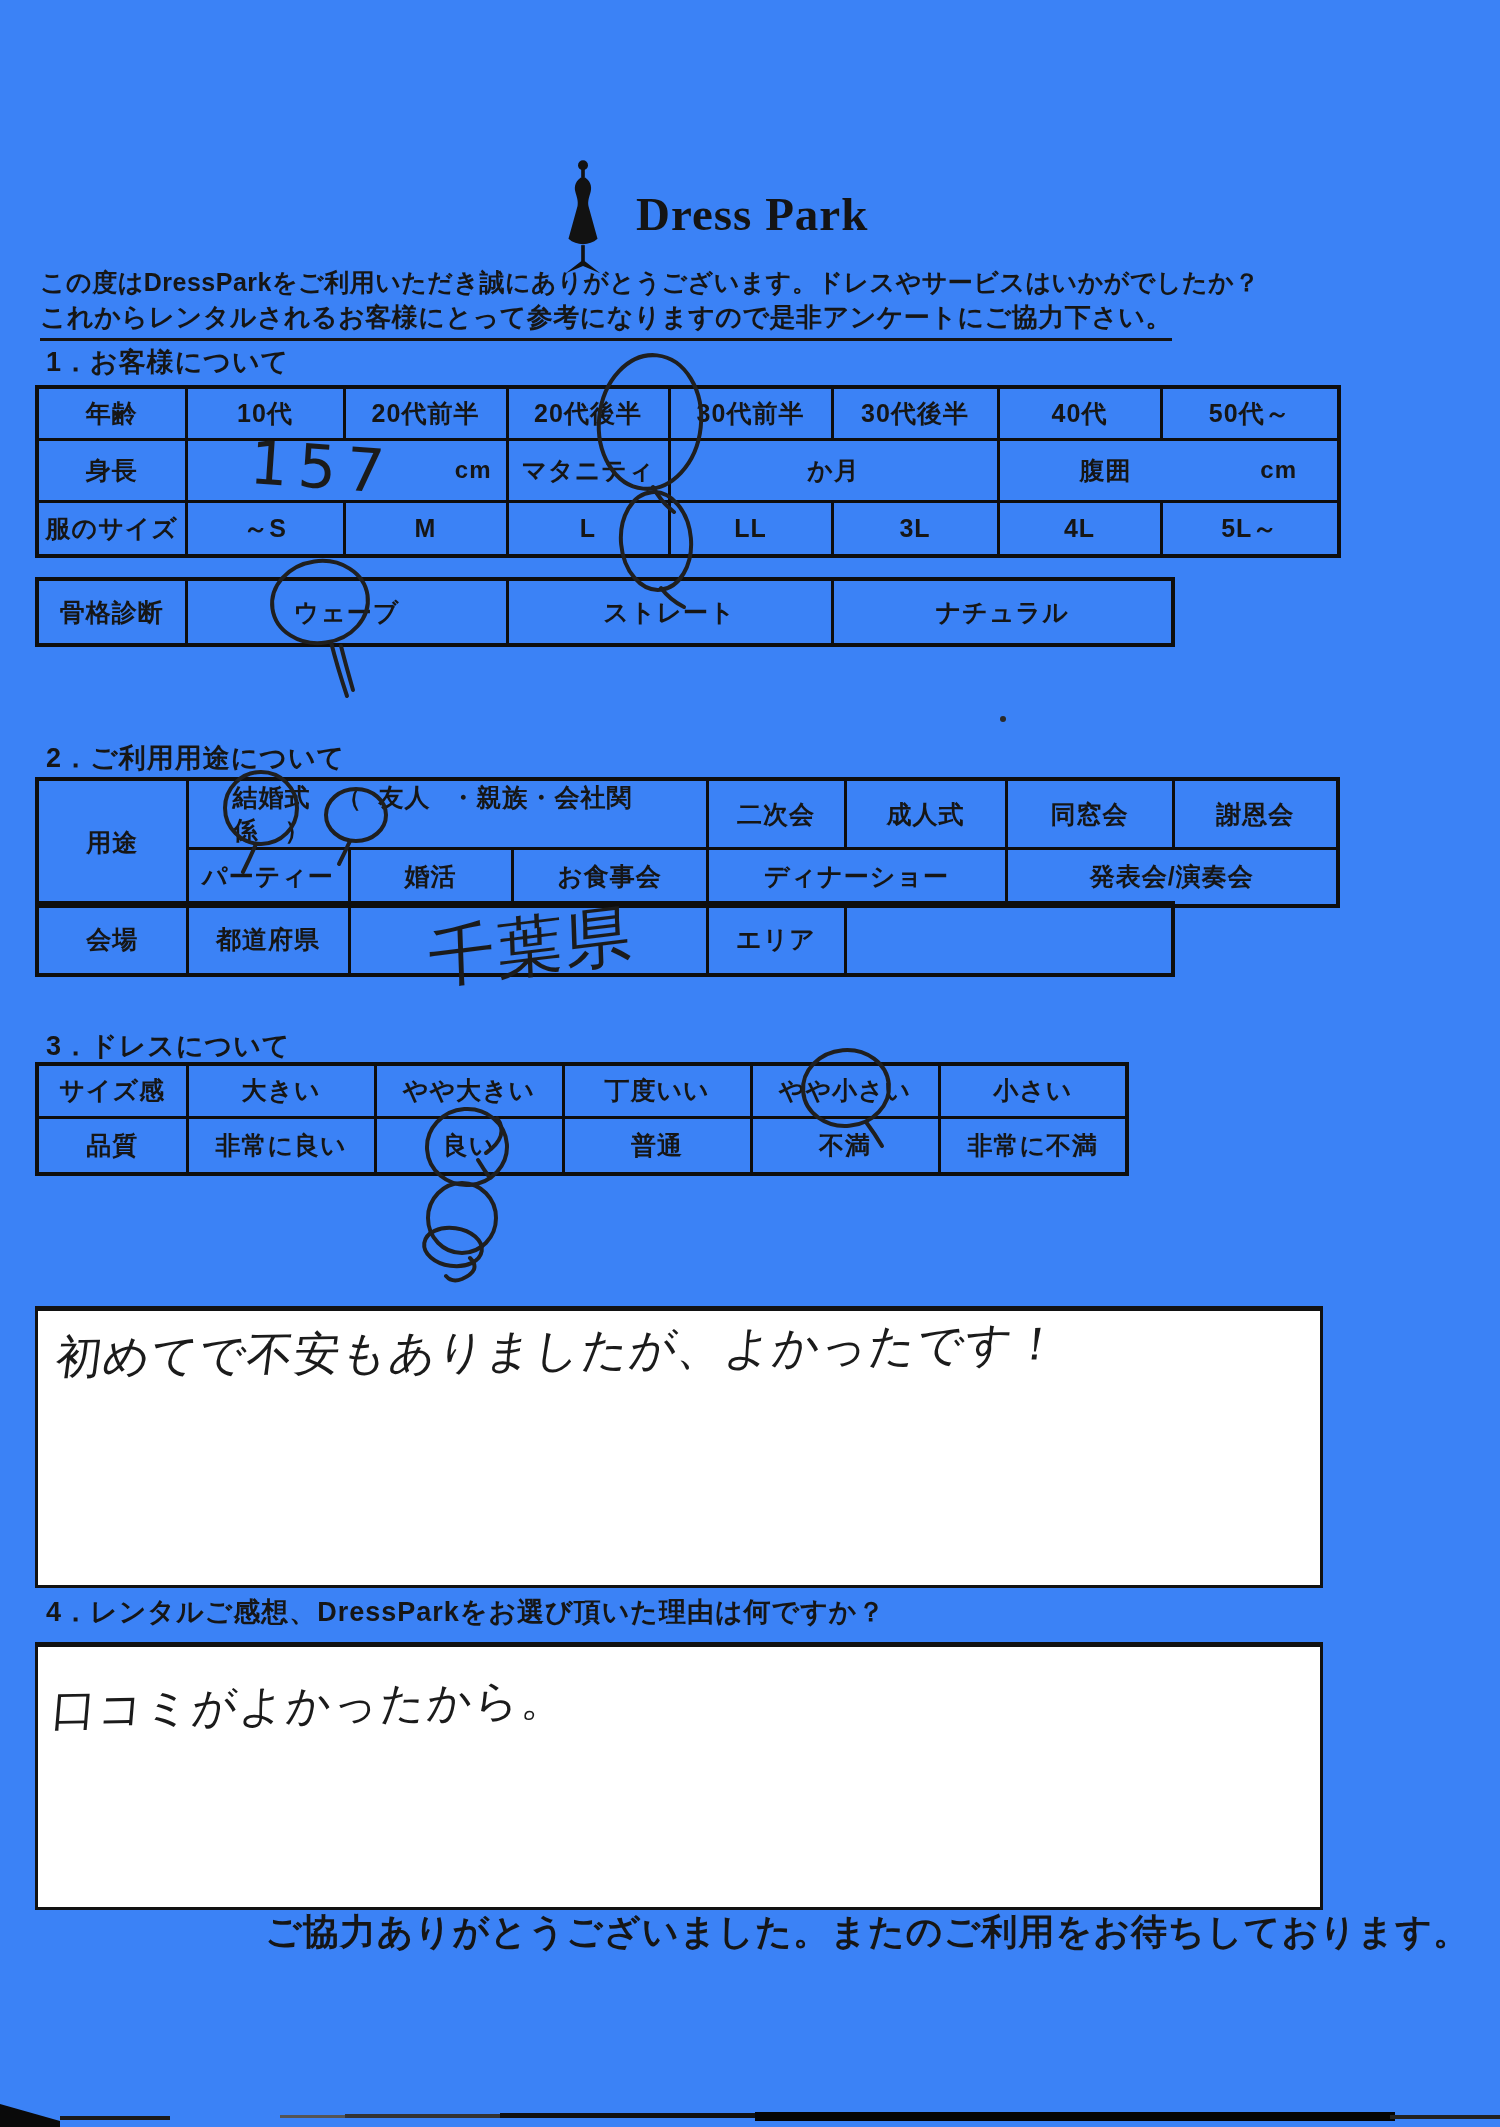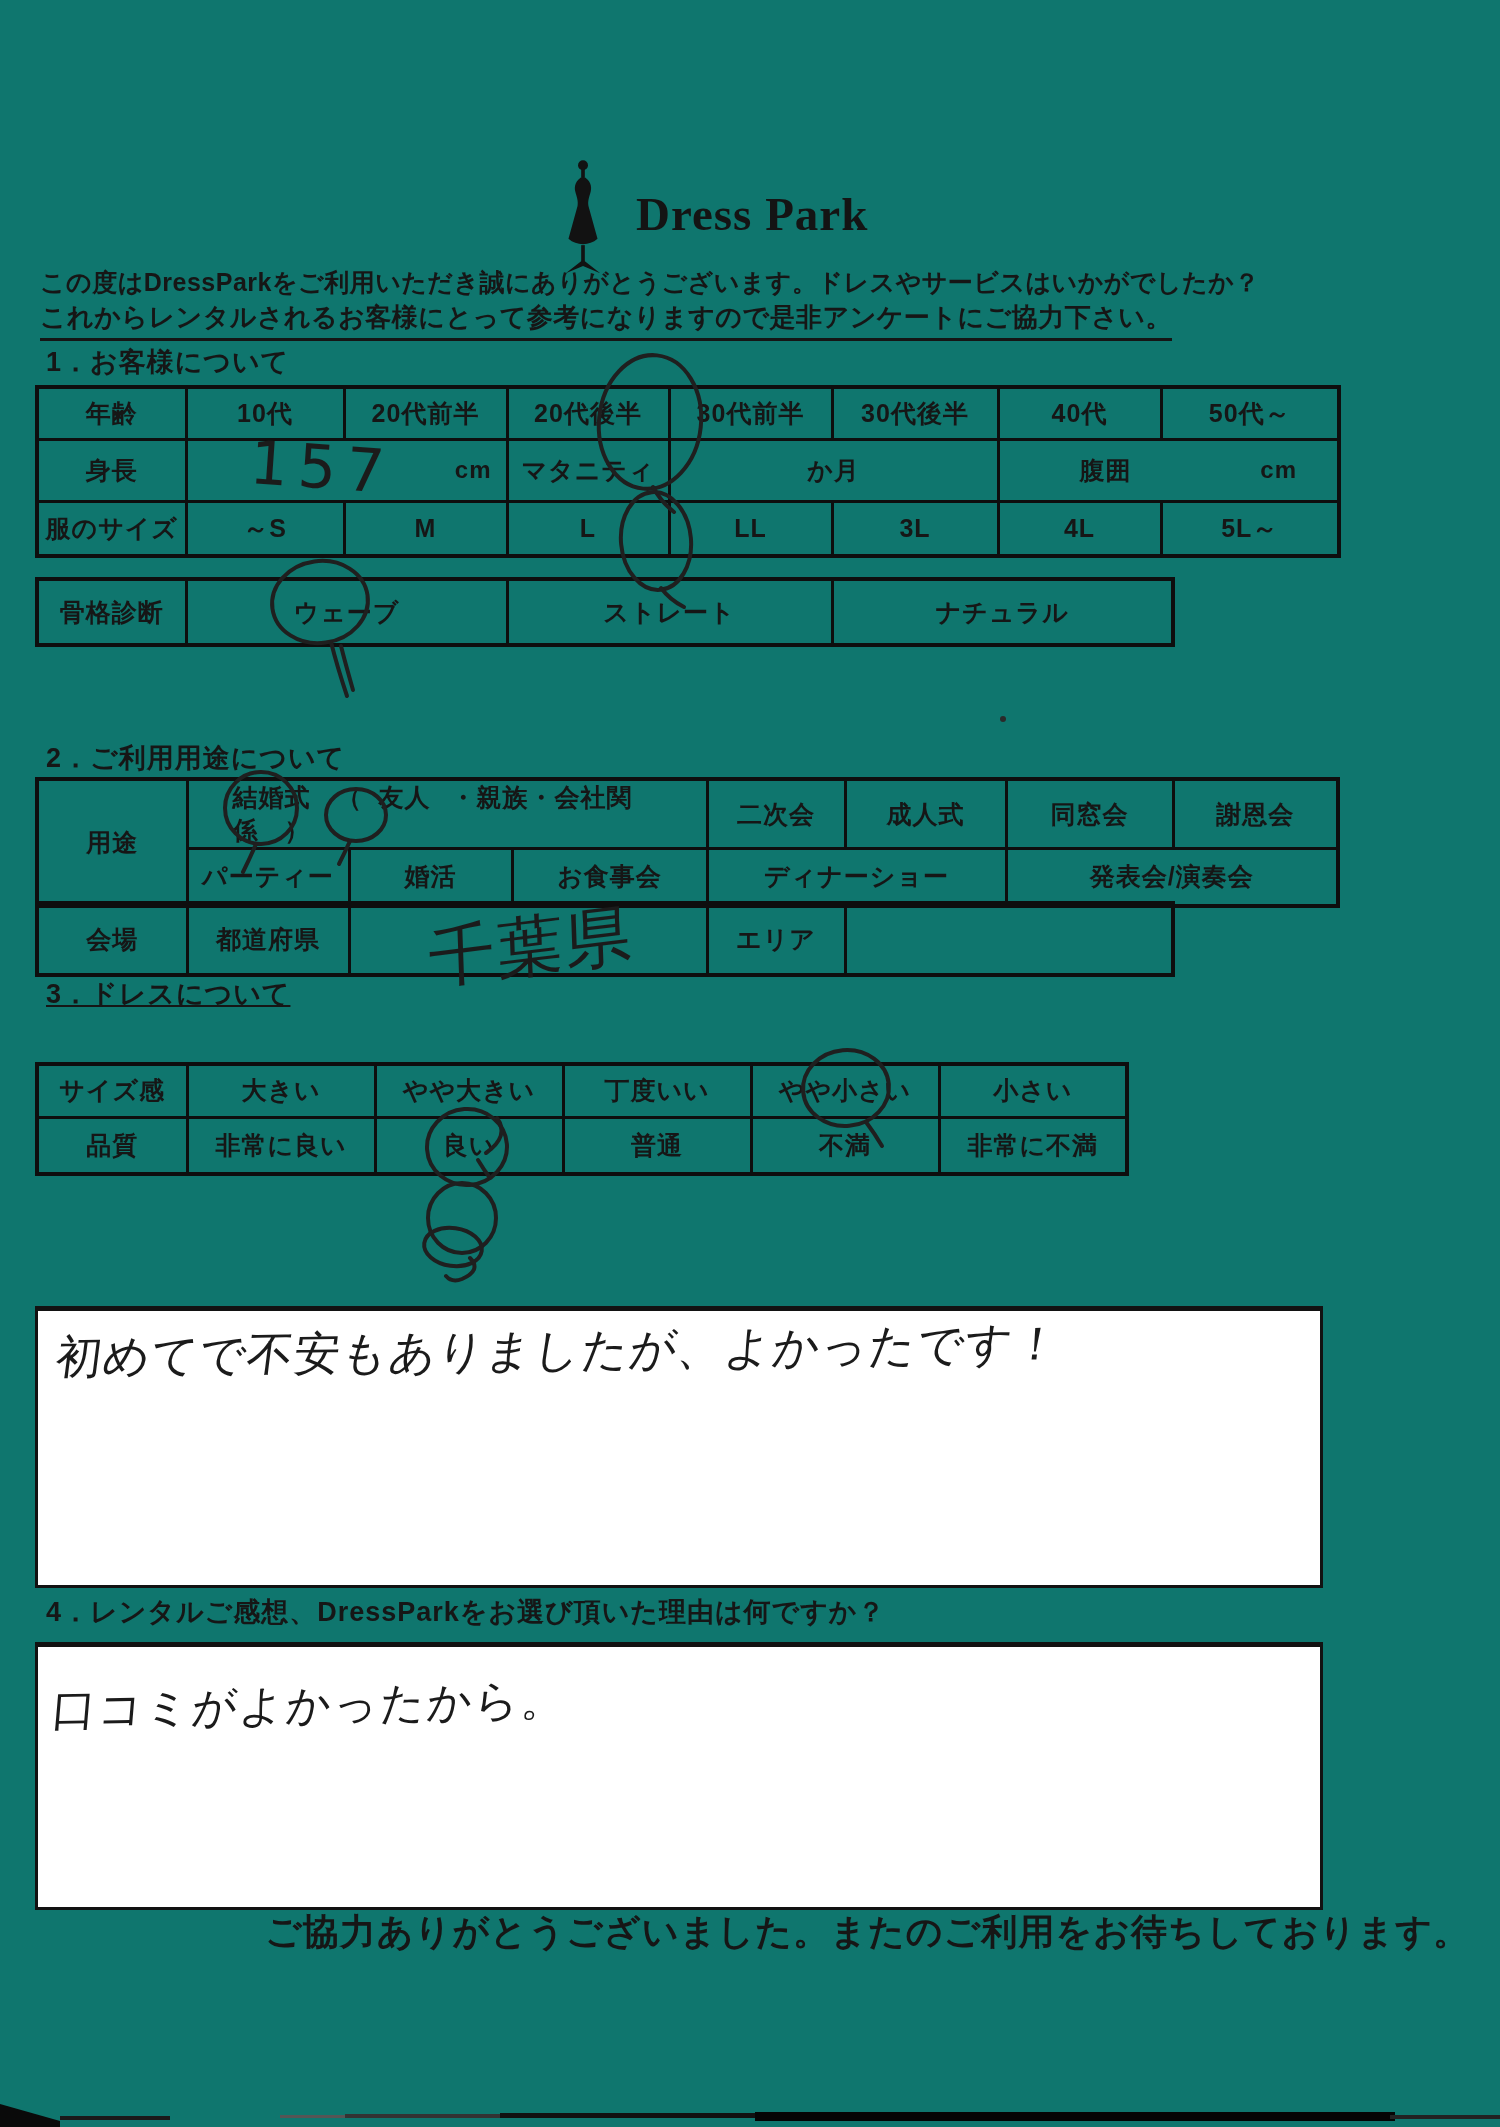--- a/index.html
+++ b/index.html
@@ -1,17 +1,17 @@
 <!DOCTYPE html>
 <html><head>
 <meta charset="utf-8">
 <style>
   html,body{margin:0;padding:0;background:#e8e8e8;}
   #page{
-    position:relative;width:1500px;height:2127px;background:#0f766e;
+    position:relative;width:1500px;height:2127px;background:#3b82f6;
     font-family:"Liberation Sans","DejaVu Sans",sans-serif;color:#161616;
     overflow:hidden;margin:0 auto;
   }
   .abs{position:absolute;}
 
   
   #logo{left:546px;top:158px;display:flex;align-items:center;gap:16px;}
   #logo .dressform{width:74px;height:118px;}
   #logo .logotext{
     font-family:"Liberation Serif","DejaVu Serif",serif;
@@ -19,21 +19,21 @@
     padding-bottom:6px;
   }
 
   
   #intro1{left:40px;top:266px;font-size:25px;font-weight:600;letter-spacing:.5px;}
   #intro2{left:40px;top:300px;font-size:26px;font-weight:800;letter-spacing:.5px;
           border-bottom:3px solid #151515;padding-bottom:3px;}
   .secHead{font-size:27px;font-weight:800;letter-spacing:1px;}
   #h1{left:46px;top:344px;}
   #h2{left:46px;top:740px;}
-  #h3{left:46px;top:976px;text-decoration:underline;}
+  #h3{left:46px;top:1028px;}
   #h4{left:46px;top:1594px;}
 
   
   table{border-collapse:collapse;table-layout:fixed;}
   td{border:3px solid #0e0e0e;text-align:center;vertical-align:middle;
      font-size:25px;font-weight:800;padding:0;letter-spacing:1px;overflow:visible;}
   .tbl{border:4px solid #0e0e0e;}
   #t1a{left:35px;top:385px;}
   #t1b{left:35px;top:577px;}
   #t2a{left:35px;top:777px;}

